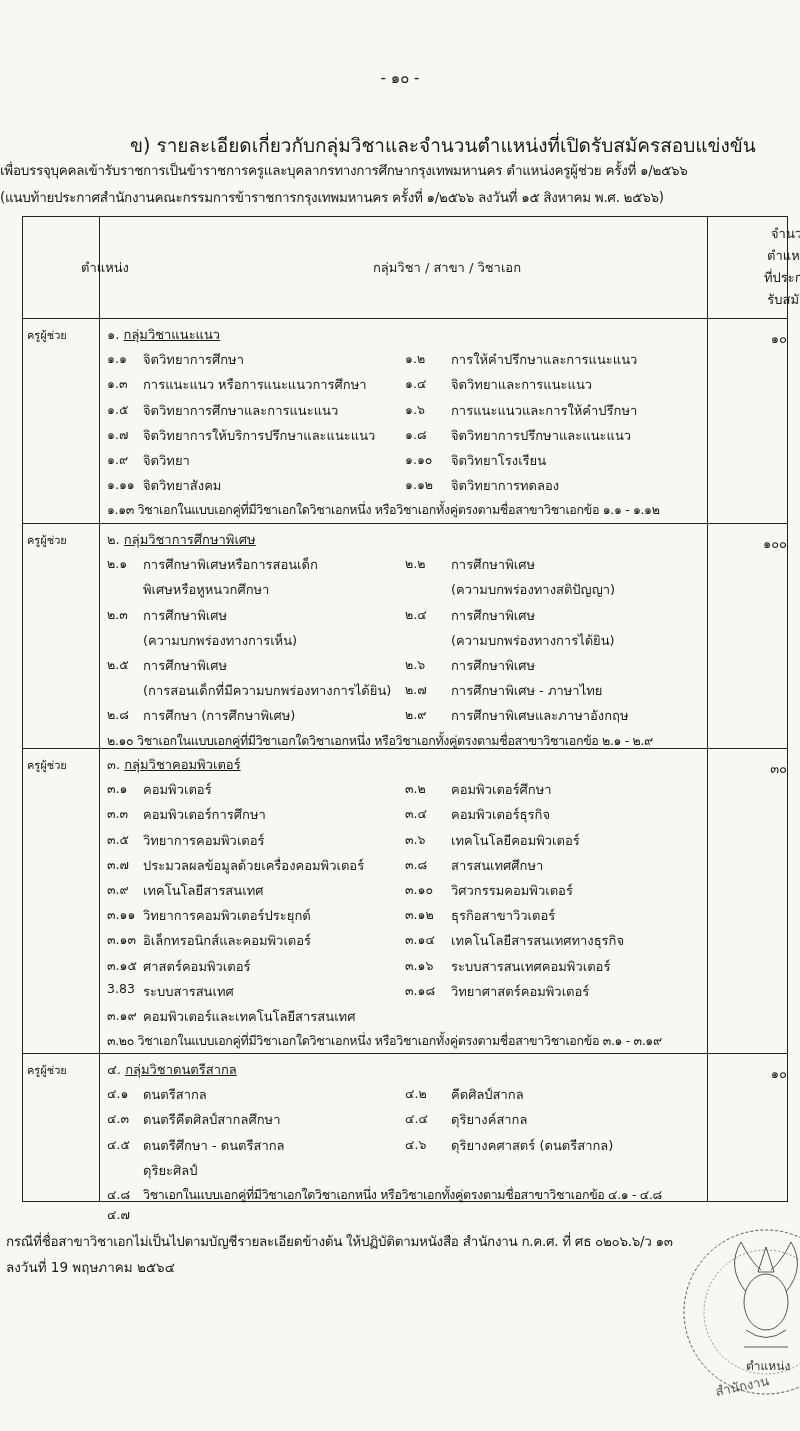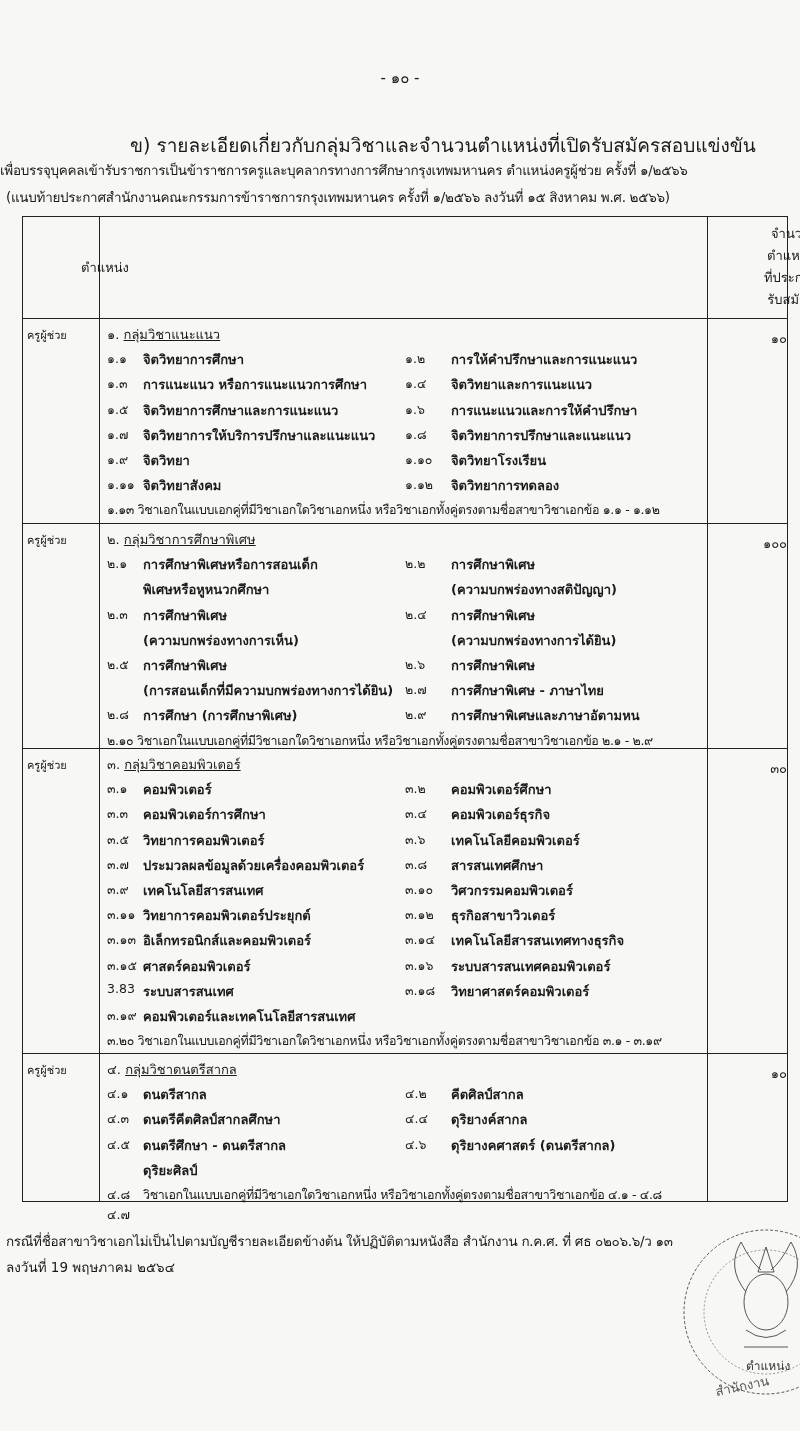--- a/index.html
+++ b/index.html
@@ -2,33 +2,33 @@
 <html><head>
 <meta charset="utf-8">
 <style>
   html,body{margin:0;padding:0;}
   body{width:800px;height:1431px;background:#f7f7f5;position:relative;overflow:hidden;
        font-family:"DejaVu Sans","Liberation Sans",sans-serif;color:#1a1a1a;}
   .abs{position:absolute;white-space:nowrap;}
   #page-number{top:66px;left:0;width:800px;text-align:center;font-size:15px;}
   #doc-title{top:130px;left:130px;font-size:19px;}
   #doc-sub1{top:159px;left:0;font-size:13.5px;letter-spacing:-0.3px;}
-  #doc-sub2{top:186px;left:0;font-size:13.5px;letter-spacing:-0.3px;margin-left:6px;}
+  #doc-sub2{top:186px;left:0;font-size:13.5px;letter-spacing:-0.3px;}
 
   #table{position:absolute;left:22px;top:216px;width:766px;height:986px;border:1.5px solid #222;box-sizing:border-box;}
   .vline{position:absolute;top:0;bottom:0;border-left:1.3px solid #222;}
   .hline{position:absolute;left:0;right:0;border-top:1.3px solid #222;}
   .cell-text{position:absolute;font-size:13px;white-space:nowrap;}
   .hdr{font-size:13px;text-align:center;padding-left:44px;}
   .pos{left:4px;font-size:11px;}
   .cnt{left:686px;width:78px;text-align:right;font-size:13px;}
   .group{left:84px;font-size:13px;}
   .group .gl{text-decoration:underline;}
   .num{font-size:12.5px;}
-  .txt{font-size:13px;font-weight:bold;}
+  .txt{font-size:13px;}
   .note{font-size:12.5px;letter-spacing:-0.35px;}
 
   #footer1{top:1230px;left:6px;font-size:13.5px;letter-spacing:-0.3px;}
   #footer2{top:1256px;left:6px;font-size:13.5px;}
   #stamp{position:absolute;left:676px;top:1202px;width:150px;height:200px;}
 </style>
 </head>
 <body>
 
 <div class="abs" id="page-number">- ๑๐ -</div>
@@ -38,20 +38,21 @@
 
 <div id="table">
   <div class="vline" style="left:76px"></div>
   <div class="vline" style="left:684px"></div>
   <div class="hline" style="top:101px"></div>
   <div class="hline" style="top:306px"></div>
   <div class="hline" style="top:531px"></div>
   <div class="hline" style="top:836px"></div>
 
   <div class="cell-text hdr" style="left:0;width:76px;top:40px">ตำแหน่ง</div>
+  <div class="cell-text hdr" style="left:76px;width:608px;top:40px">กลุ่มวิชา / สาขา / วิชาเอก</div>
   <div class="cell-text hdr" style="left:684px;width:80px;top:6px;line-height:22px">
     <div>จำนวน</div>
     <div>ตำแหน่ง</div>
     <div>ที่ประกาศ</div>
     <div>รับสมัคร</div>
   </div>
 
   <div id="sections">
       <div class="cell-text pos" style="top:109px">ครูผู้ช่วย</div>
       <div class="cell-text cnt" style="top:111px">๑๐</div>
@@ -99,21 +100,21 @@
       <div class="cell-text num" style="left:84px;top:438px">๒.๕</div>
       <div class="cell-text txt" style="left:120px;top:438px">การศึกษาพิเศษ</div>
       <div class="cell-text num" style="left:382px;top:438px">๒.๖</div>
       <div class="cell-text txt" style="left:428px;top:438px">การศึกษาพิเศษ</div>
       <div class="cell-text txt" style="left:120px;top:463.2px">(การสอนเด็กที่มีความบกพร่องทางการได้ยิน)</div>
       <div class="cell-text num" style="left:382px;top:463.2px">๒.๗</div>
       <div class="cell-text txt" style="left:428px;top:463.2px">การศึกษาพิเศษ - ภาษาไทย</div>
       <div class="cell-text num" style="left:84px;top:488.4px">๒.๘</div>
       <div class="cell-text txt" style="left:120px;top:488.4px">การศึกษา (การศึกษาพิเศษ)</div>
       <div class="cell-text num" style="left:382px;top:488.4px">๒.๙</div>
-      <div class="cell-text txt" style="left:428px;top:488.4px">การศึกษาพิเศษและภาษาอัตามหน</div>
+      <div class="cell-text txt" style="left:428px;top:488.4px">การศึกษาพิเศษและภาษาอังกฤษ</div>
       <div class="cell-text note" style="left:84px;top:513.6px">๒.๑๐ วิชาเอกในแบบเอกคู่ที่มีวิชาเอกใดวิชาเอกหนึ่ง หรือวิชาเอกทั้งคู่ตรงตามชื่อสาขาวิชาเอกข้อ  ๒.๑ - ๒.๙</div>
       <div class="cell-text pos" style="top:539px">ครูผู้ช่วย</div>
       <div class="cell-text cnt" style="top:541px">๓๐</div>
       <div class="cell-text group" style="top:537px"><span>๓.</span> <span class="gl">กลุ่มวิชาคอมพิวเตอร์</span></div>
       <div class="cell-text num" style="left:84px;top:562.2px">๓.๑</div>
       <div class="cell-text txt" style="left:120px;top:562.2px">คอมพิวเตอร์</div>
       <div class="cell-text num" style="left:382px;top:562.2px">๓.๒</div>
       <div class="cell-text txt" style="left:428px;top:562.2px">คอมพิวเตอร์ศึกษา</div>
       <div class="cell-text num" style="left:84px;top:587.4px">๓.๓</div>
       <div class="cell-text txt" style="left:120px;top:587.4px">คอมพิวเตอร์การศึกษา</div>

